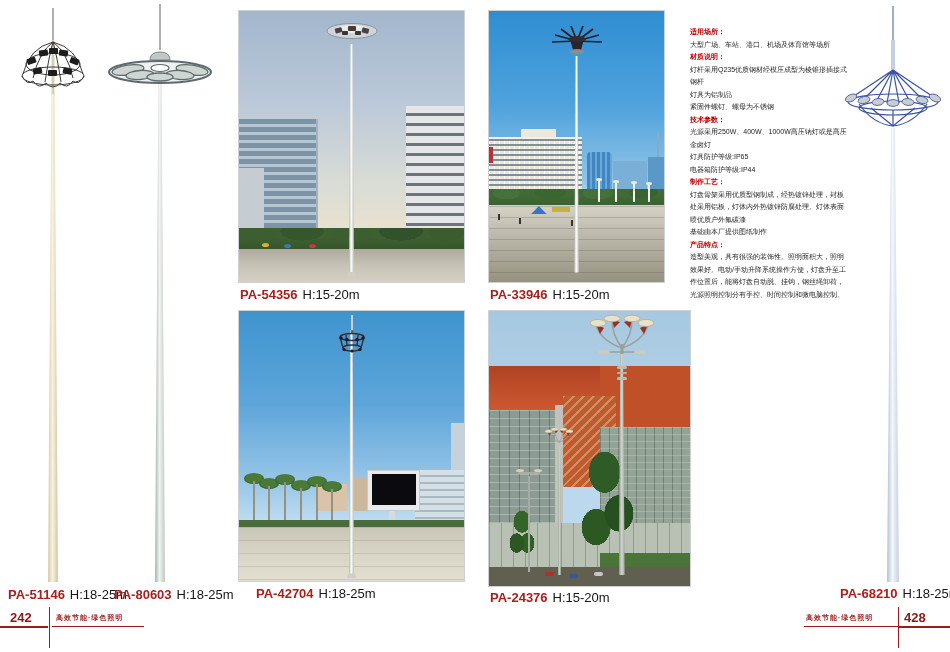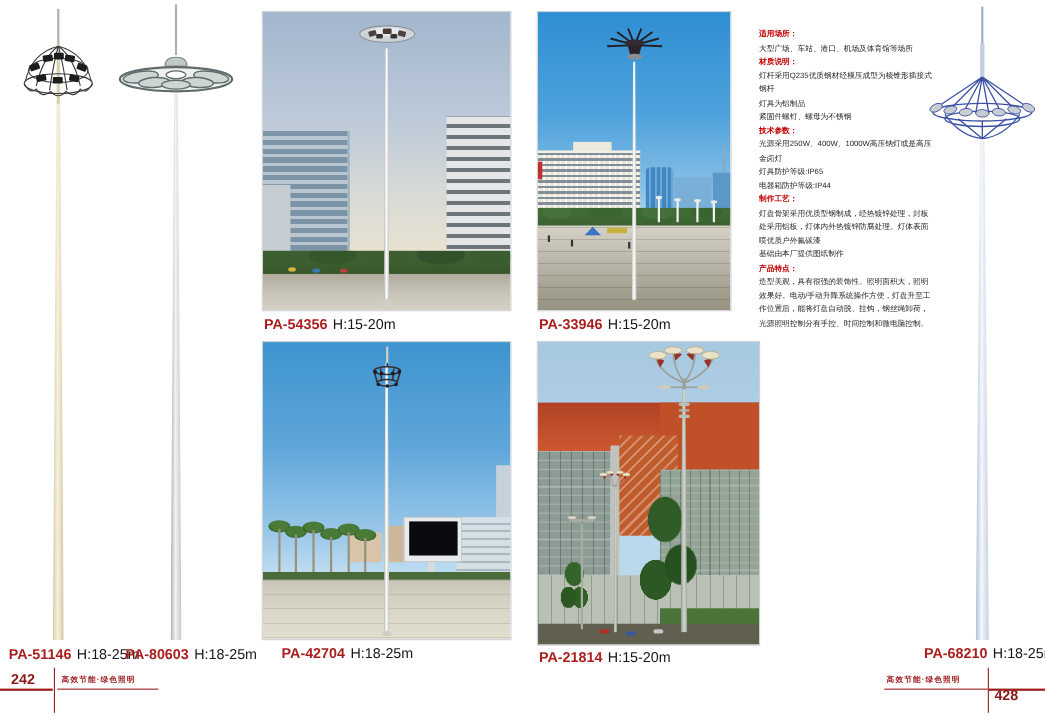--- a/index.html
+++ b/index.html
@@ -323,31 +323,31 @@
   <div class="plabel" style="left:240px;top:287px;">
     <span class="model">PA-54356</span><span>H:15-20m</span>
   </div>
   <div class="plabel" style="left:490px;top:287px;">
     <span class="model">PA-33946</span><span>H:15-20m</span>
   </div>
   <div class="plabel" style="left:256px;top:586px;">
     <span class="model">PA-42704</span><span>H:18-25m</span>
   </div>
   <div class="plabel" style="left:490px;top:590px;">
-    <span class="model">PA-21814</span><span>H:15-20m</span>
+    <span class="model">PA-24376</span><span>H:15-20m</span>
   </div>
   <div class="plabel" style="left:840px;top:586px;">
     <span class="model">PA-68210</span><span>H:18-25m</span>
   </div>
 
   <div class="footer-num" style="left:10px;top:610px;">242</div>
   <div class="footer-slogan" style="left:56px;top:613px;">高效节能·绿色照明</div>
   <div class="redline" style="left:0;top:626px;width:48px;height:2px;"></div>
   <div class="redline" style="left:52px;top:626px;width:92px;height:1px;"></div>
   <div class="redline" style="left:49px;top:607px;width:1px;height:41px;"></div>
 
   <div class="footer-slogan" style="left:806px;top:613px;">高效节能·绿色照明</div>
-  <div class="footer-num" style="left:904px;top:624px;">428</div>
+  <div class="footer-num" style="left:904px;top:610px;">428</div>
   <div class="redline" style="left:804px;top:626px;width:94px;height:1px;"></div>
   <div class="redline" style="left:899px;top:626px;width:51px;height:2px;"></div>
   <div class="redline" style="left:898px;top:607px;width:1px;height:41px;"></div>
 
 </div>
 
 </body></html>

